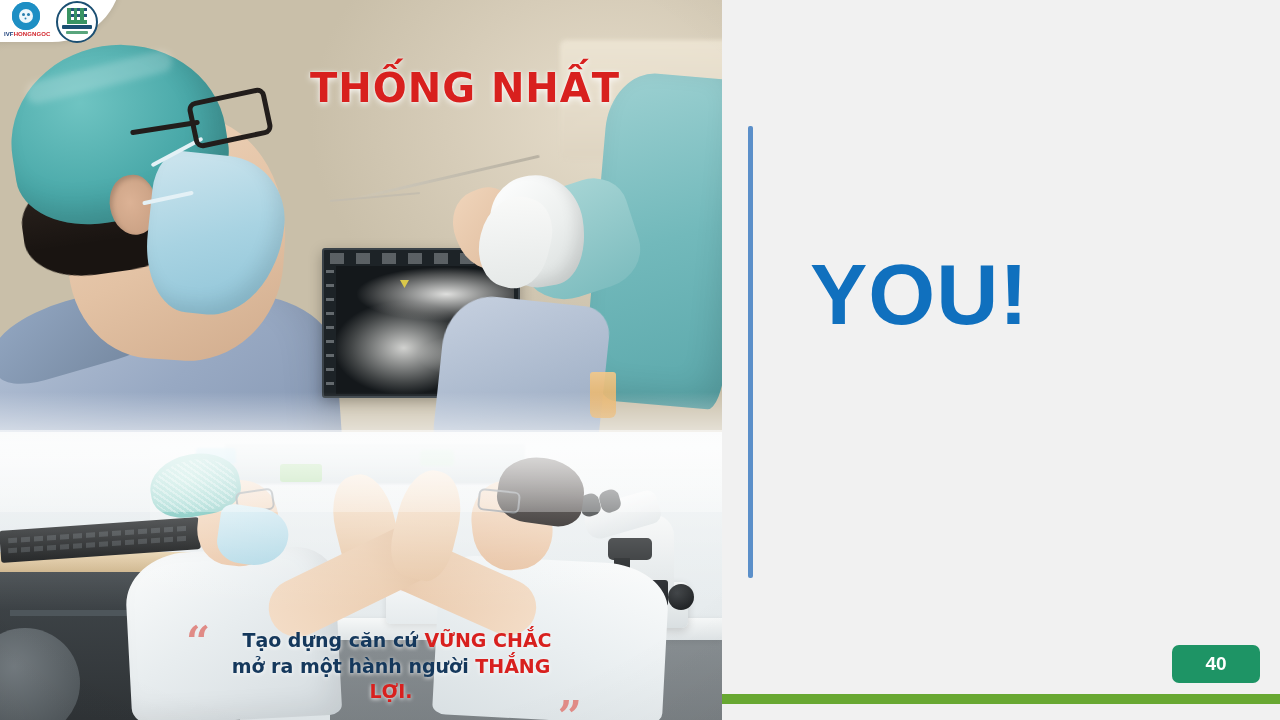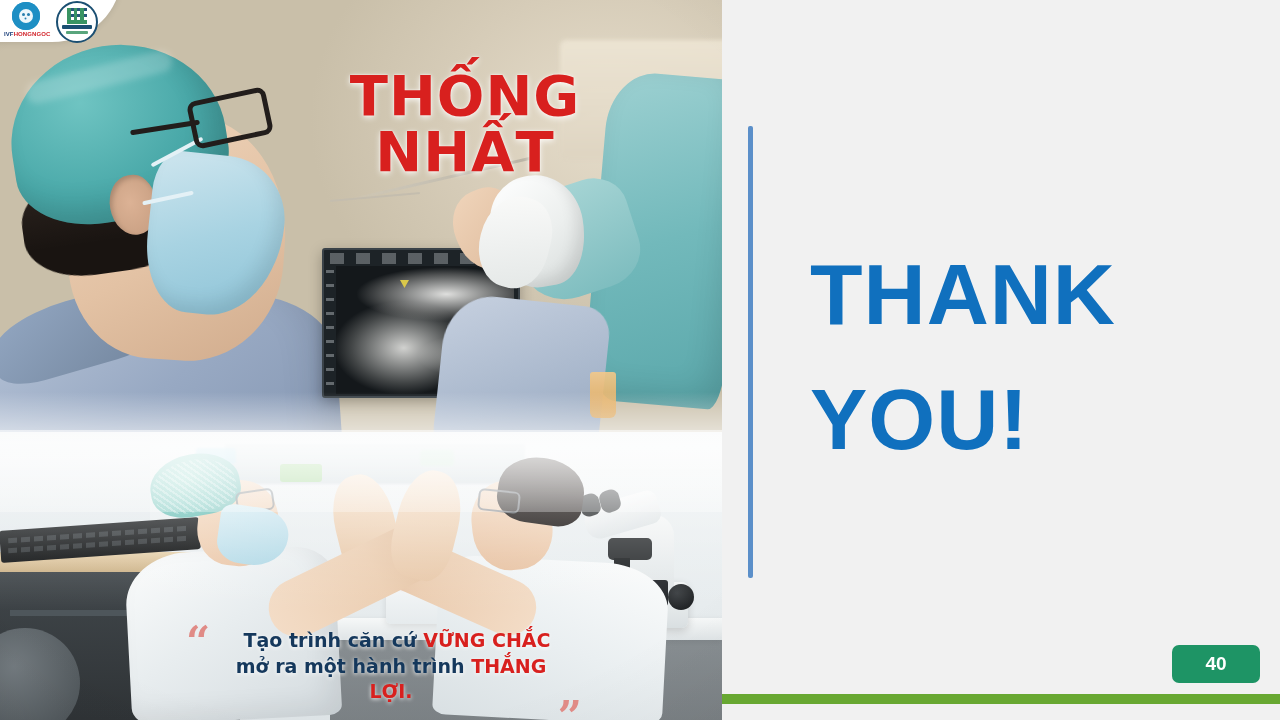--- a/index.html
+++ b/index.html
@@ -409,21 +409,21 @@
     position:absolute; left:10px; top:30px; width:22px; height:3px; background:#2f8f5b; border-radius:1px; opacity:.8;
   }
 
   
   .headline {
     position:absolute; left:255px; top:68px; width:420px; z-index:7;
     text-align:center; pointer-events:none;
   }
   .headline .l1 {
     font-family:"DejaVu Sans", sans-serif;
-    font-size:56px; font-weight:bold; color:#D8201E;
+    font-size:40px; font-weight:bold; color:#D8201E;
     letter-spacing:1px; line-height:1.0;
     text-shadow:0 2px 6px rgba(255,255,255,.85), 0 0 2px rgba(255,255,255,.9);
   }
   .headline .l2 {
     font-family:"DejaVu Sans", sans-serif;
     font-size:32px; font-weight:bold; color:#15385C;
     line-height:1.25; margin-top:2px;
     text-shadow:0 2px 6px rgba(255,255,255,.9), 0 0 2px rgba(255,255,255,.95);
   }
 
@@ -572,24 +572,24 @@
     <div class="haze2"></div>
     <div class="vignette"></div>
 
     <div class="headline">
       <div class="l1">THỐNG NHẤT</div>
     </div>
 
     <div class="quote-block">
       <span class="q-open">“</span>
       <div class="q-text">
-        <span>Tạo trình căn cứ </span><span class="hl">VỮNG CHẮC</span>
+        <span>Tạo dựng căn cứ </span><span class="hl">VỮNG CHẮC</span>
       </div>
       <div class="q-text q-l2">
-        <span>mở ra một hành trình </span><span class="hl">THẮNG LỢI.</span>
+        <span>mở ra một hành người </span><span class="hl">THẮNG LỢI.</span>
       </div>
       <span class="q-close">”</span>
     </div>
 
     <div class="logo-plate"></div>
     <div class="logo-row">
       <div class="logo-ivf">
         <div class="mark"></div>
         <div class="baby"></div>
         <div class="babyface"></div>
@@ -601,21 +601,20 @@
         <div class="band"></div>
         <div class="band2"></div>
       </div>
     </div>
   </div>
 
   <div class="right-panel">
     <div class="accent-rule"></div>
 
     <div class="thanks">
-      <span class="tl1">THANK</span>
       <span class="tl2">YOU!</span>
     </div>
 
     <div class="page-badge">40</div>
     <div class="bottom-rule"></div>
   </div>
 
 </div>
 
 </body></html>

